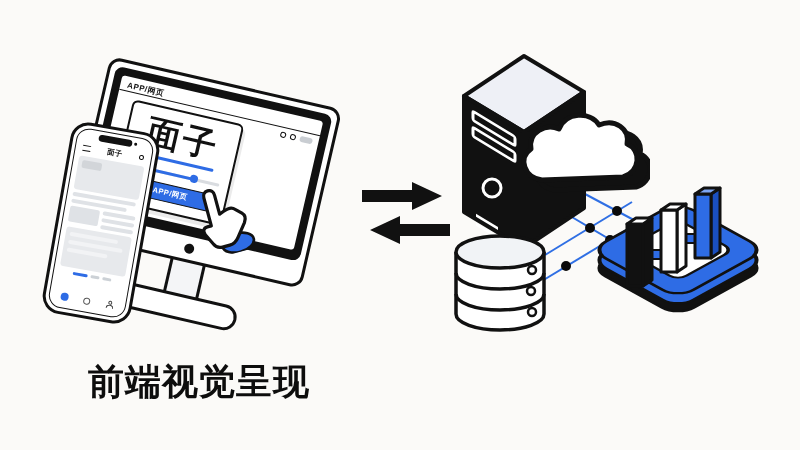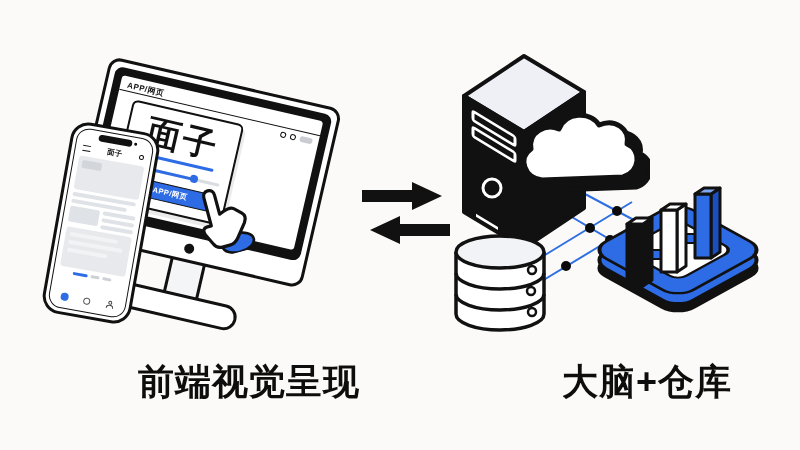--- a/index.html
+++ b/index.html
@@ -81,21 +81,21 @@
 
   
   .arrows { position:absolute; left:356px; top:168px; z-index:3; }
   .net { position:absolute; left:495px; top:175px; z-index:1; }
   .server { position:absolute; left:456px; top:48px; z-index:2; }
   .cloud { position:absolute; left:518px; top:98px; z-index:3; }
   .database { position:absolute; left:450px; top:230px; z-index:3; }
   .platform { position:absolute; left:583px; top:170px; z-index:2; }
 
   .caption { position:absolute; top:358px; font-size:36px; font-weight:900; color:#0d0d0d;
-    text-align:right; letter-spacing:1px; }
+    text-align:left; letter-spacing:1px; }
   .caption-left { left:88px; width:272px; }
   .caption-right { left:486px; width:246px; }
 </style>
 </head>
 <body>
 
 <div class="canvas">
 
   <div class="monitor-group">
     <div class="stand-neck"></div>
@@ -249,15 +249,14 @@
     </g>
 
     <g stroke="#111" stroke-width="3" stroke-linejoin="round">
       <polygon points="128,24 137,18 137,82 128,88" fill="#1a4fc0"></polygon>
       <rect x="112" y="24" width="16" height="64" fill="#2e6ce5"></rect>
       <polygon points="112,24 121,18 137,18 128,24" fill="#7ea6f2"></polygon>
     </g>
   </svg>
 
   <div class="caption caption-left">前端视觉呈现</div>
-  <div class="caption caption-right">大脑+仓库</div>
 
 </div>
 
 </body></html>

